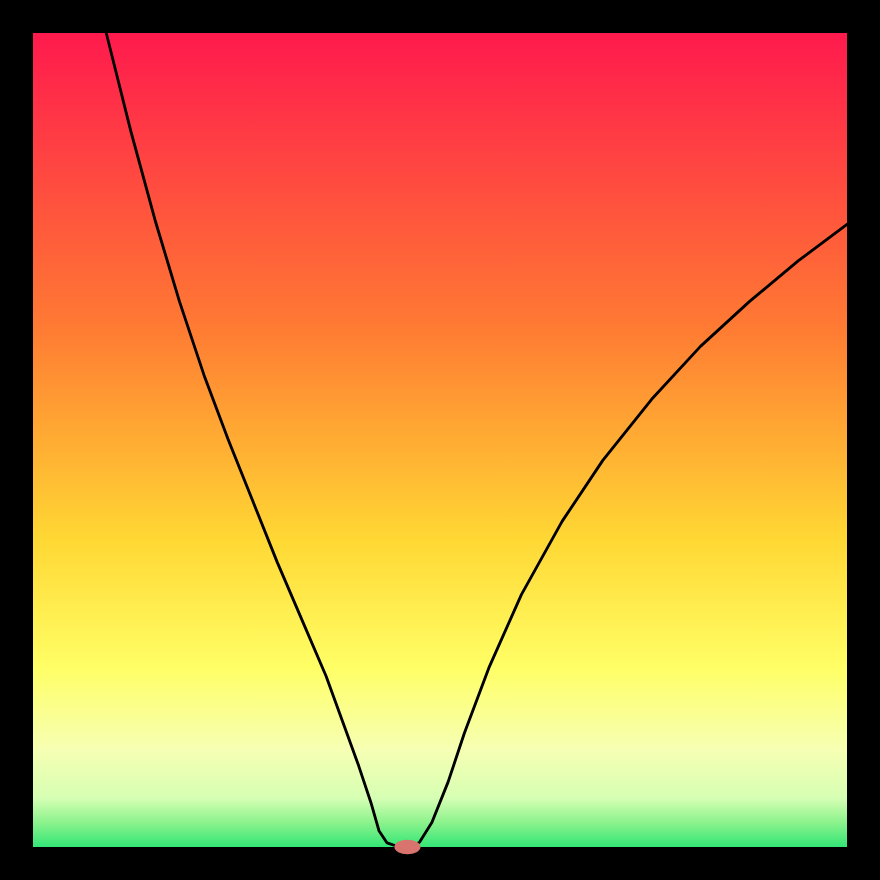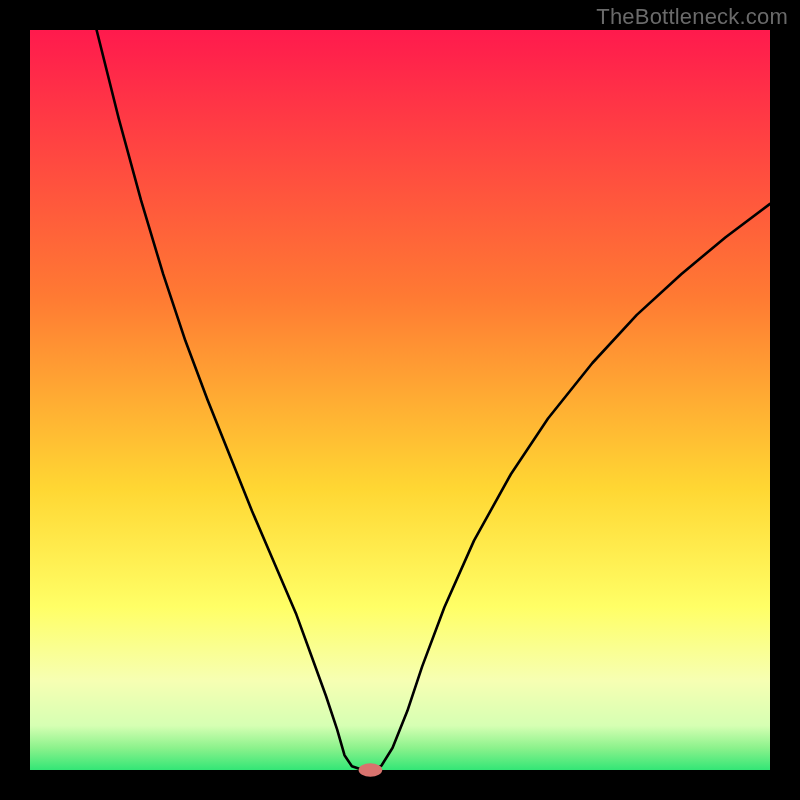--- a/index.html
+++ b/index.html
@@ -52,14 +52,13 @@
           <stop offset="88%" stop-color="#f6ffb3"></stop>
           <stop offset="94%" stop-color="#d6ffb3"></stop>
           <stop offset="97%" stop-color="#8cf28c"></stop>
           <stop offset="100%" stop-color="#33e676"></stop>
         </linearGradient>
     </defs>
     <rect id="plotRect" fill="url(#bgGrad)" x="30" y="30" width="740" height="740"></rect>
     <path id="curvePath" fill="none" stroke="#000" stroke-width="2.6" stroke-linejoin="round" stroke-linecap="round" d="M96.60 30.00 L118.80 118.80 L141.00 200.20 L163.20 274.20 L185.40 340.80 L207.60 400.00 L229.80 455.50 L252.00 511.00 L274.20 562.80 L296.40 614.60 L311.20 655.30 L326.00 696.00 L337.10 729.30 L344.50 755.20 L351.90 766.30 L363.00 770.00 L374.10 770.00 L381.50 765.56 L392.60 747.80 L407.40 710.80 L422.20 666.40 L444.40 607.20 L474.00 540.60 L511.00 474.00 L548.00 418.50 L592.40 363.00 L636.80 314.90 L681.20 274.20 L725.60 237.20 L770.00 203.90"></path>
     <ellipse id="marker" cx="370.40000000000003" cy="770" rx="11.84" ry="6.660000000000001" fill="#d9736e"></ellipse>
   </svg>
-  <div class="watermark">TheBottleneck.com</div>
 </div>
 
 </body></html>

